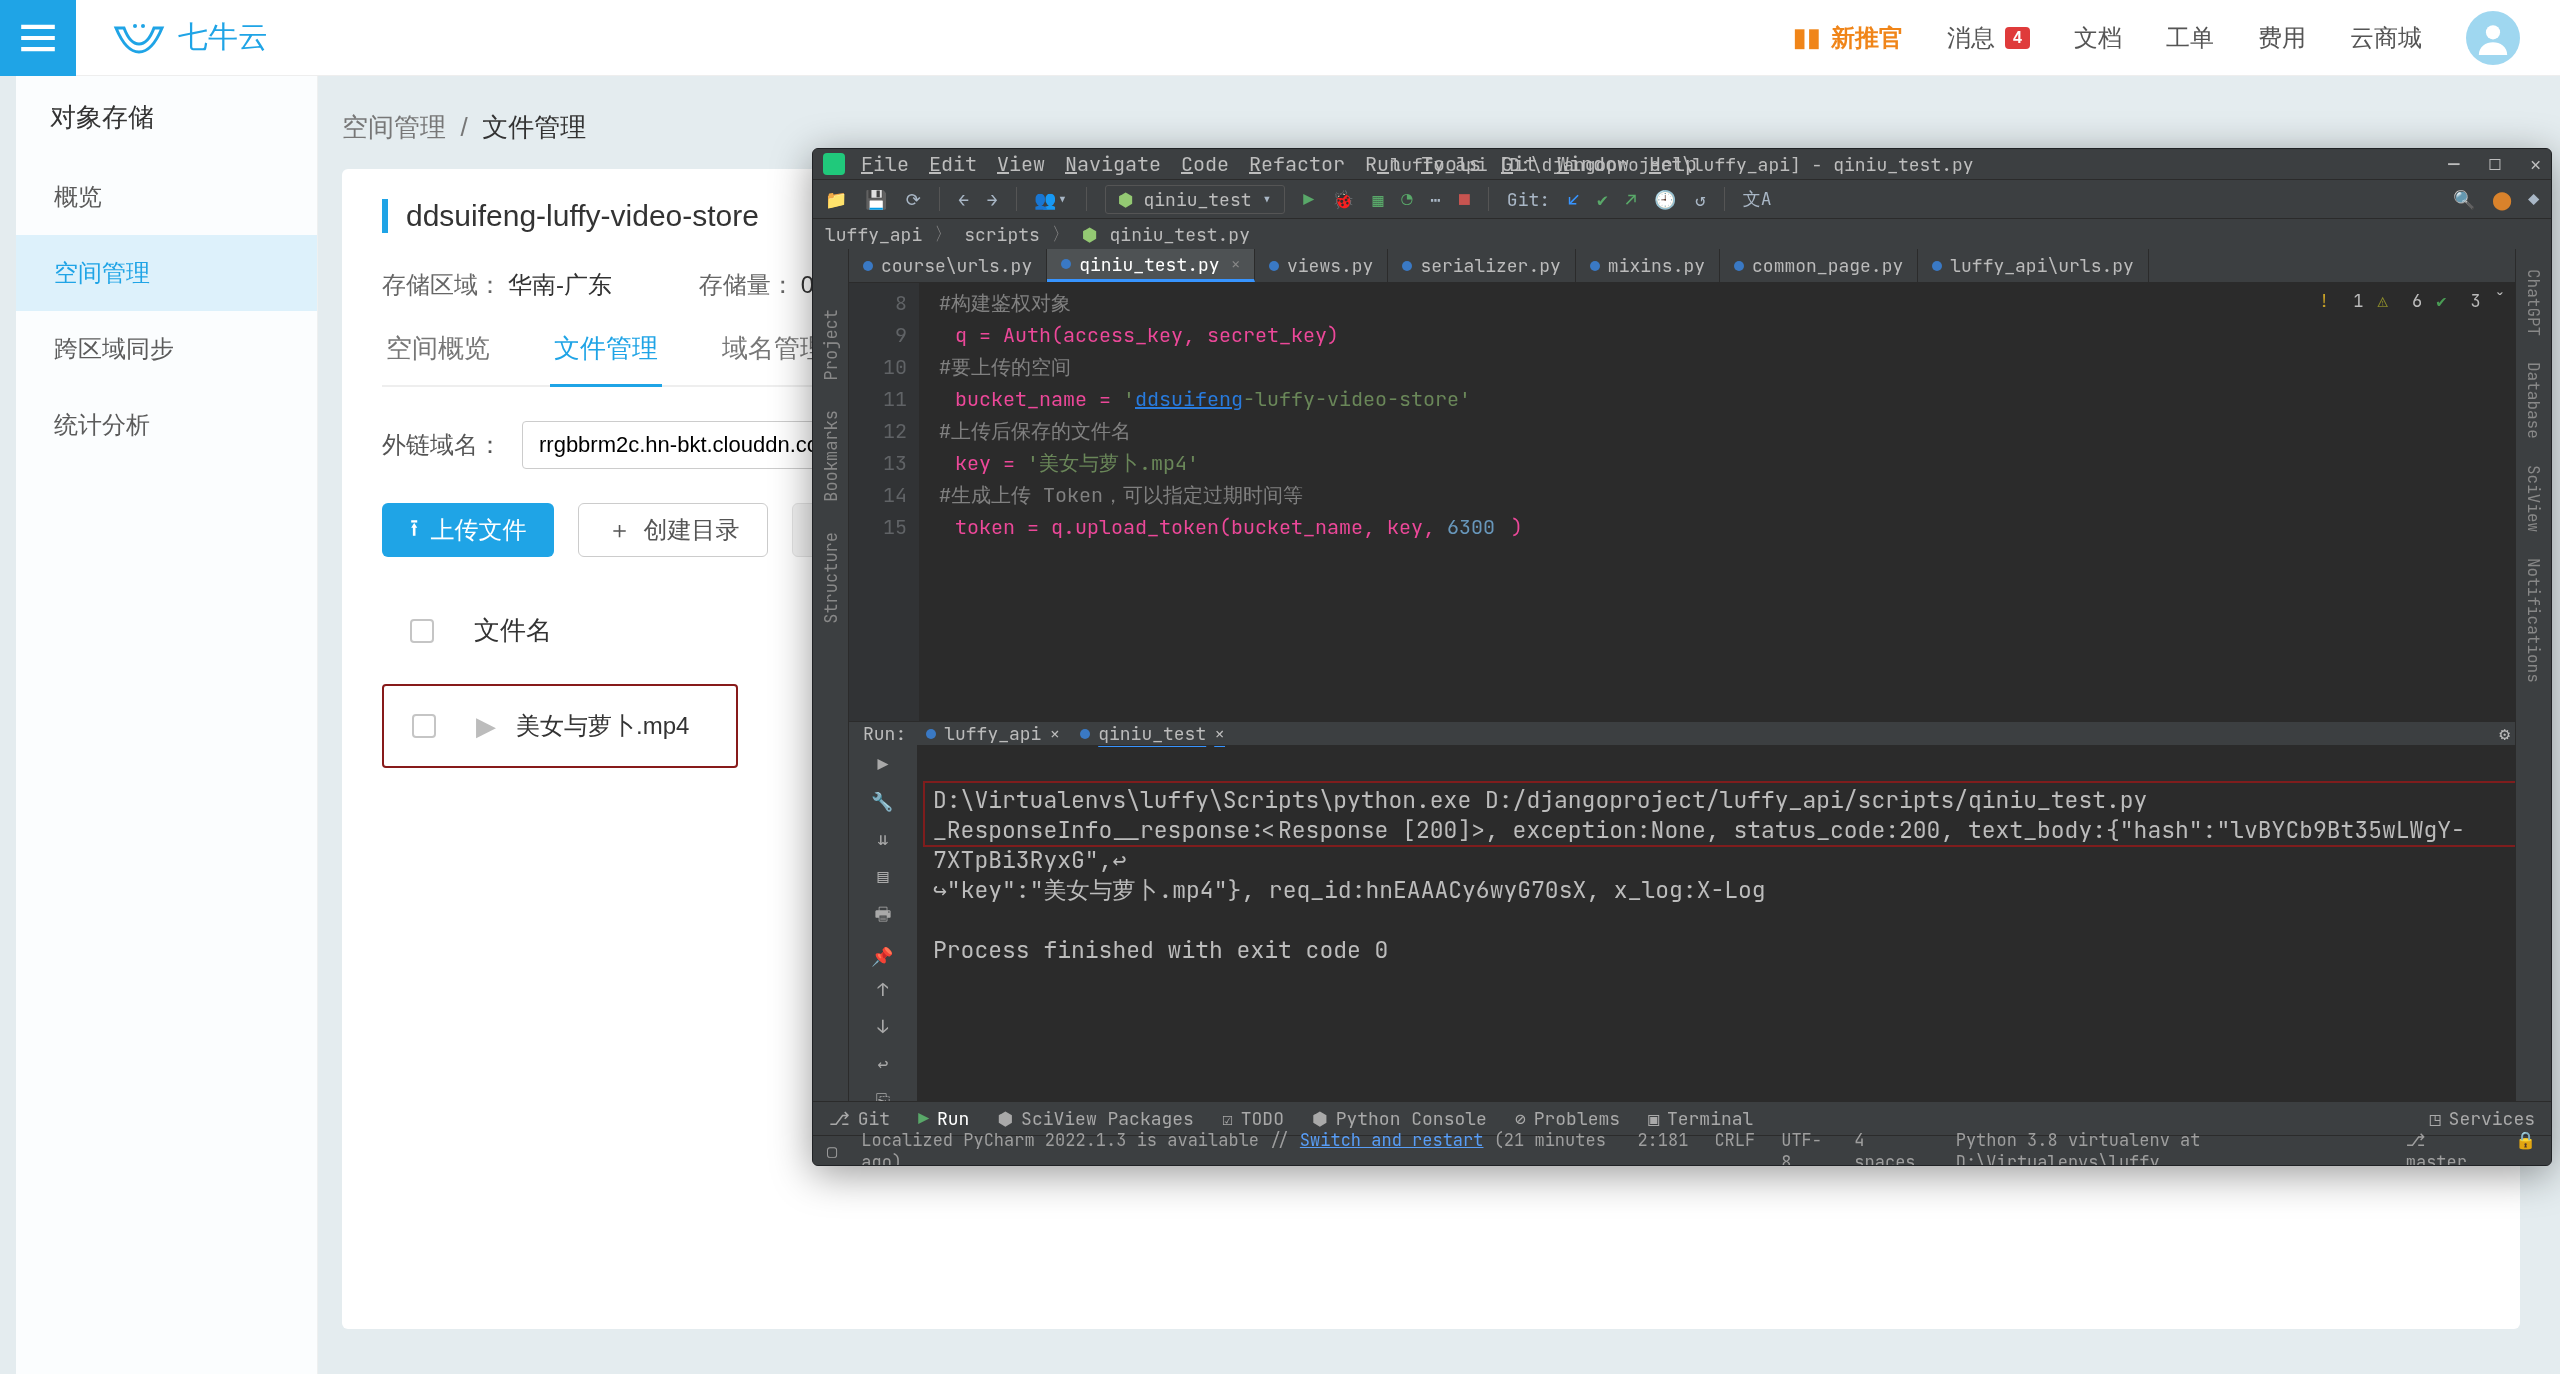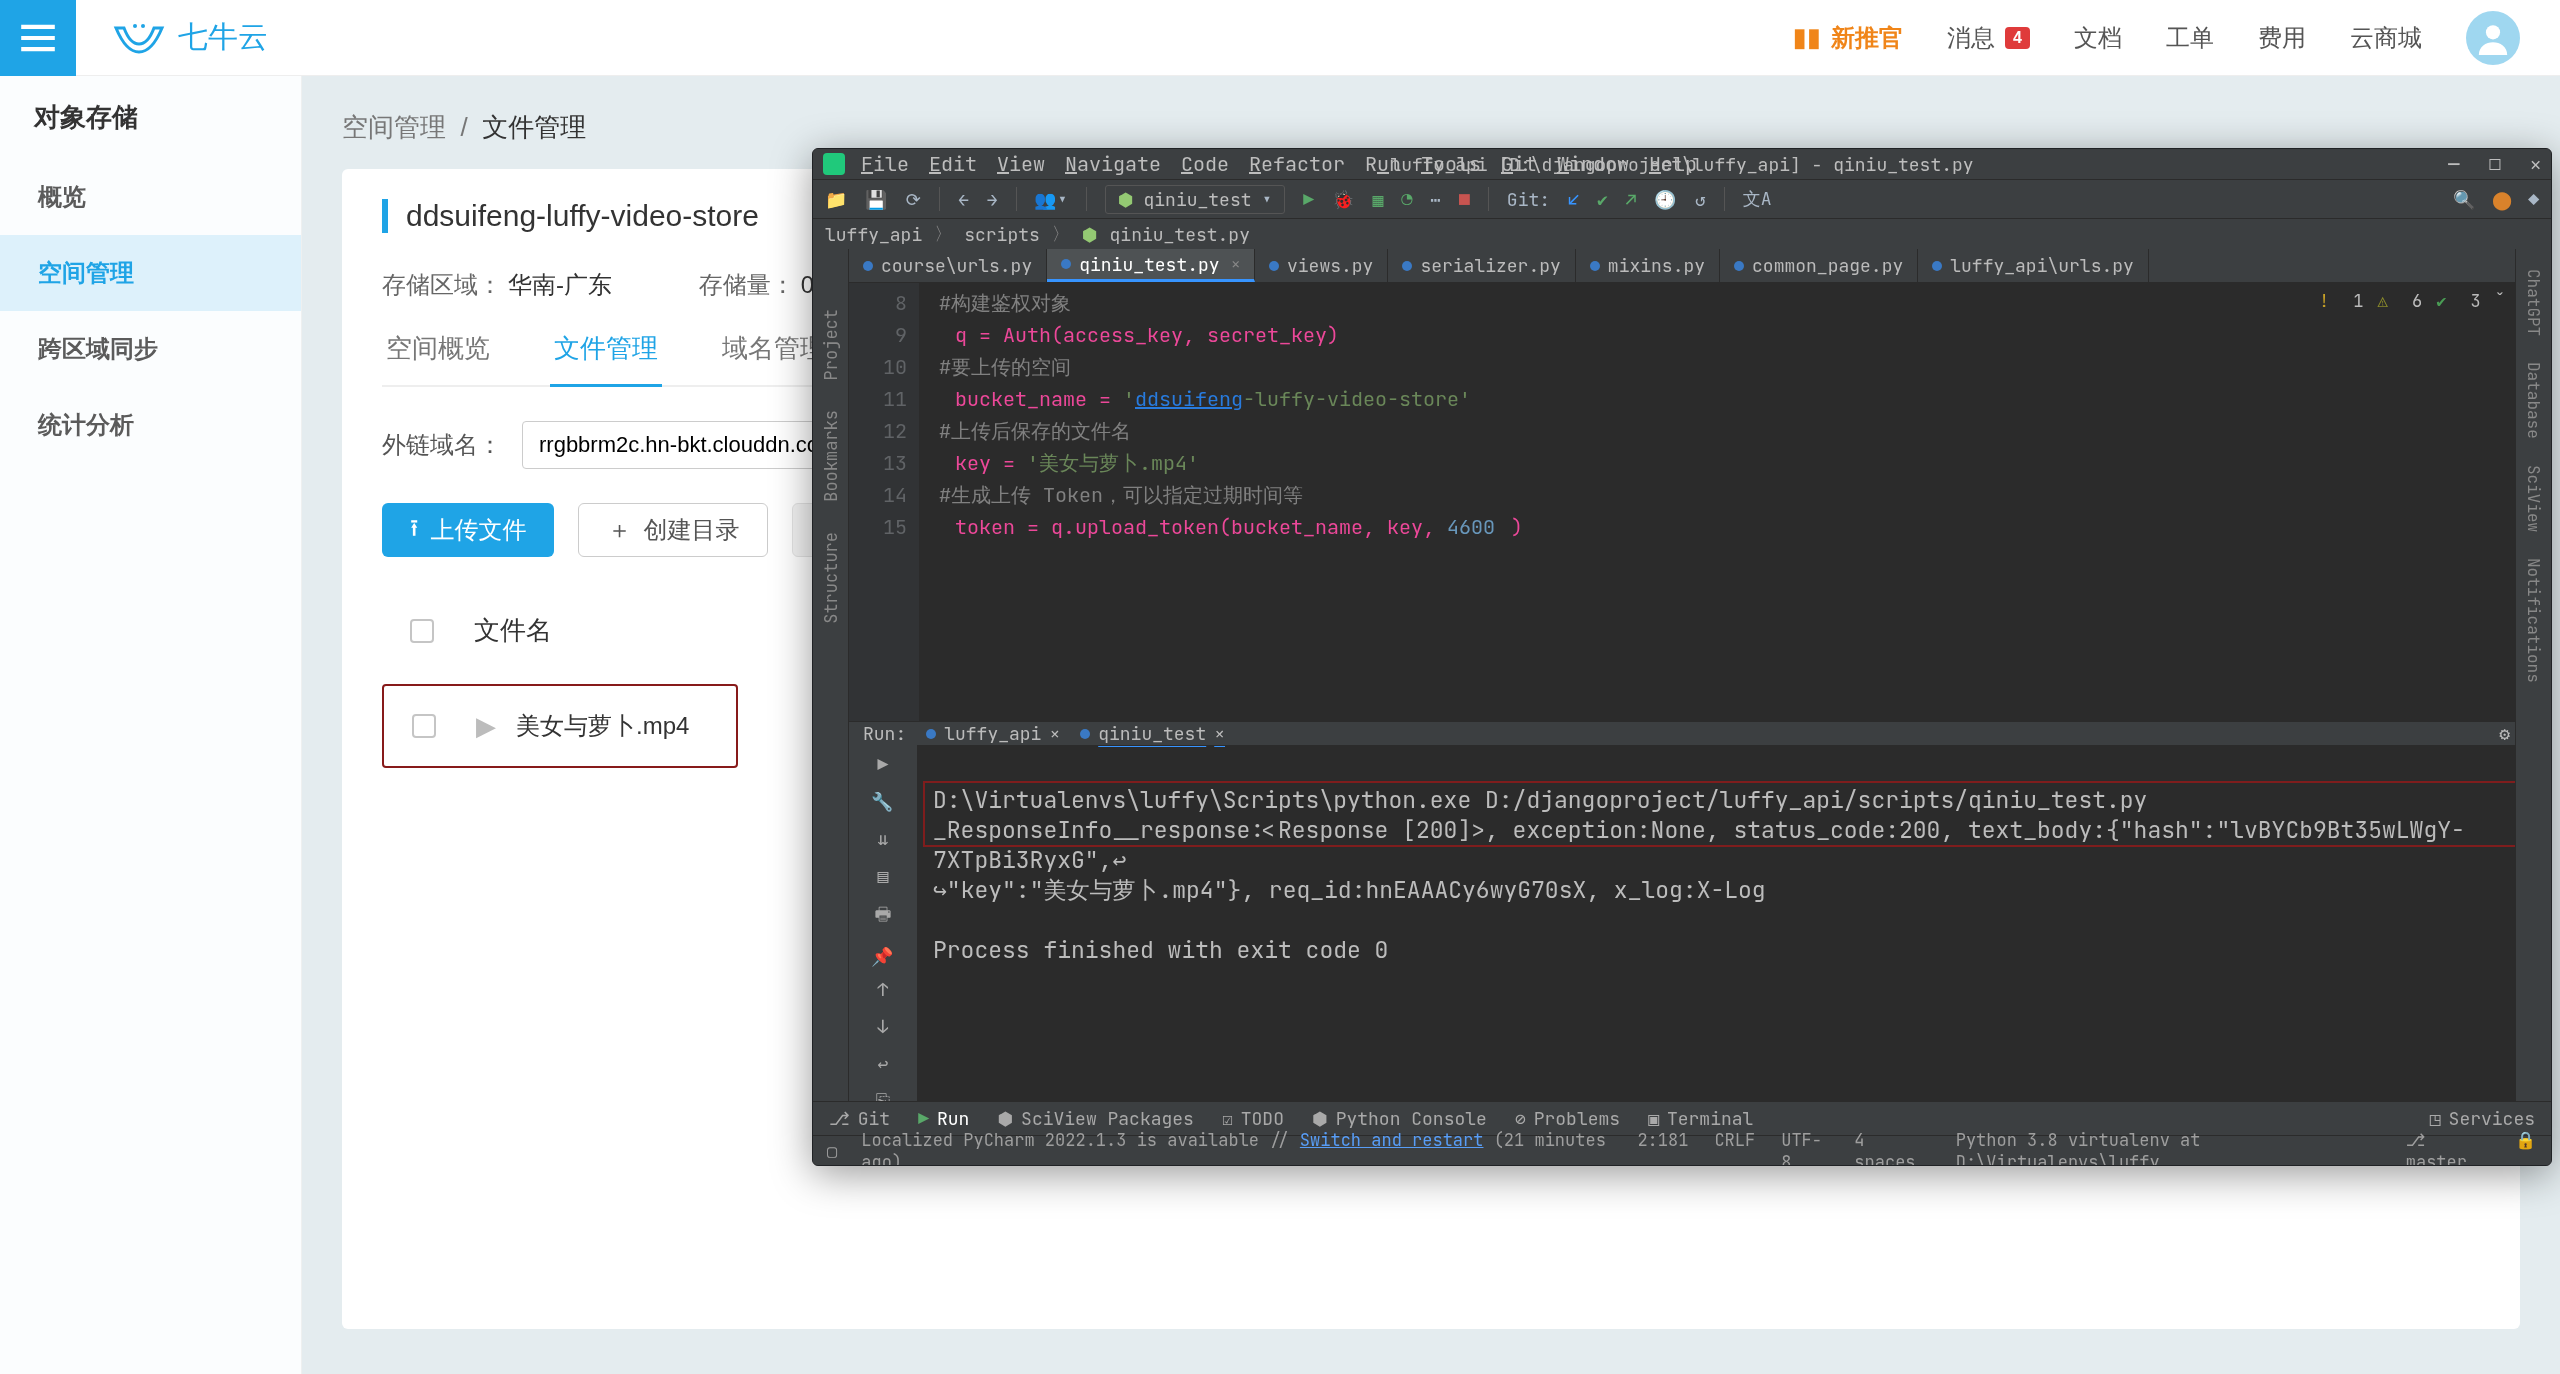--- a/index.html
+++ b/index.html
@@ -31,22 +31,22 @@
   .qn-top-link .gift { color: #f08519; font-size: 26px; }
   .qn-badge { background: #df3b3b; color: #fff; font-size: 16px; padding: 2px 8px; border-radius: 4px; font-weight: bold; }
   .qn-avatar {
     width: 54px; height: 54px; border-radius: 50%; background: #9fd7f0;
     display: flex; align-items: center; justify-content: center; color: #fff;
   }
   .qn-avatar svg { width: 34px; height: 34px; }
 
   
   .qn-sidebar {
-    position: absolute; left: 0; top: 76px; width: 302px; bottom: 0;
-    background: #fbfdfe; border-right: 1px solid #eef0f0; font-weight: bold;
+    position: absolute; left: 16px; top: 76px; width: 302px; bottom: 0;
+    background: #fbfdfe; border-right: 1px solid #eef0f0;
   }
   .qn-side-title { font-size: 26px; color: #333; padding: 24px 34px; }
   .qn-side-item { font-size: 24px; color: #5b5b5b; padding: 22px 38px; cursor: pointer; }
   .qn-side-item.active { background: #ddf1fb; color: #1fa4e6; }
 
   
   .qn-main {
     position: absolute; left: 302px; top: 76px; right: 0; bottom: 0;
     padding: 34px 40px;
   }
@@ -436,21 +436,21 @@
             <div>15</div>
             <div> </div>
           </div>
         <div class="ide-code"><span class="c-com">#构建鉴权对象</span>
 <span class="c-id">q = Auth(access_key, secret_key)</span>
 <span class="c-com">#要上传的空间</span>
 <span class="c-id">bucket_name = </span><span class="c-str">'</span><span class="c-link">ddsuifeng</span><span class="c-str">-luffy-video-store'</span>
 <span class="c-com">#上传后保存的文件名</span>
 <span class="c-id">key = </span><span class="c-str">'美女与萝卜.mp4'</span>
 <span class="c-com">#生成上传 Token，可以指定过期时间等</span>
-<span class="c-id">token = q.upload_token(bucket_name, key, </span><span class="c-num">4600</span><span class="c-id">)</span>
+<span class="c-id">token = q.upload_token(bucket_name, key, </span><span class="c-num">6300</span><span class="c-id">)</span>
 </div>
         <div class="ide-mini"></div>
       </div>
 
       <div class="ide-run-panel">
         <div class="ide-run-header">
           <span class="lbl">Run:</span>
           <span class="tab">
               <span class="dot"></span>
               <span>luffy_api</span>

